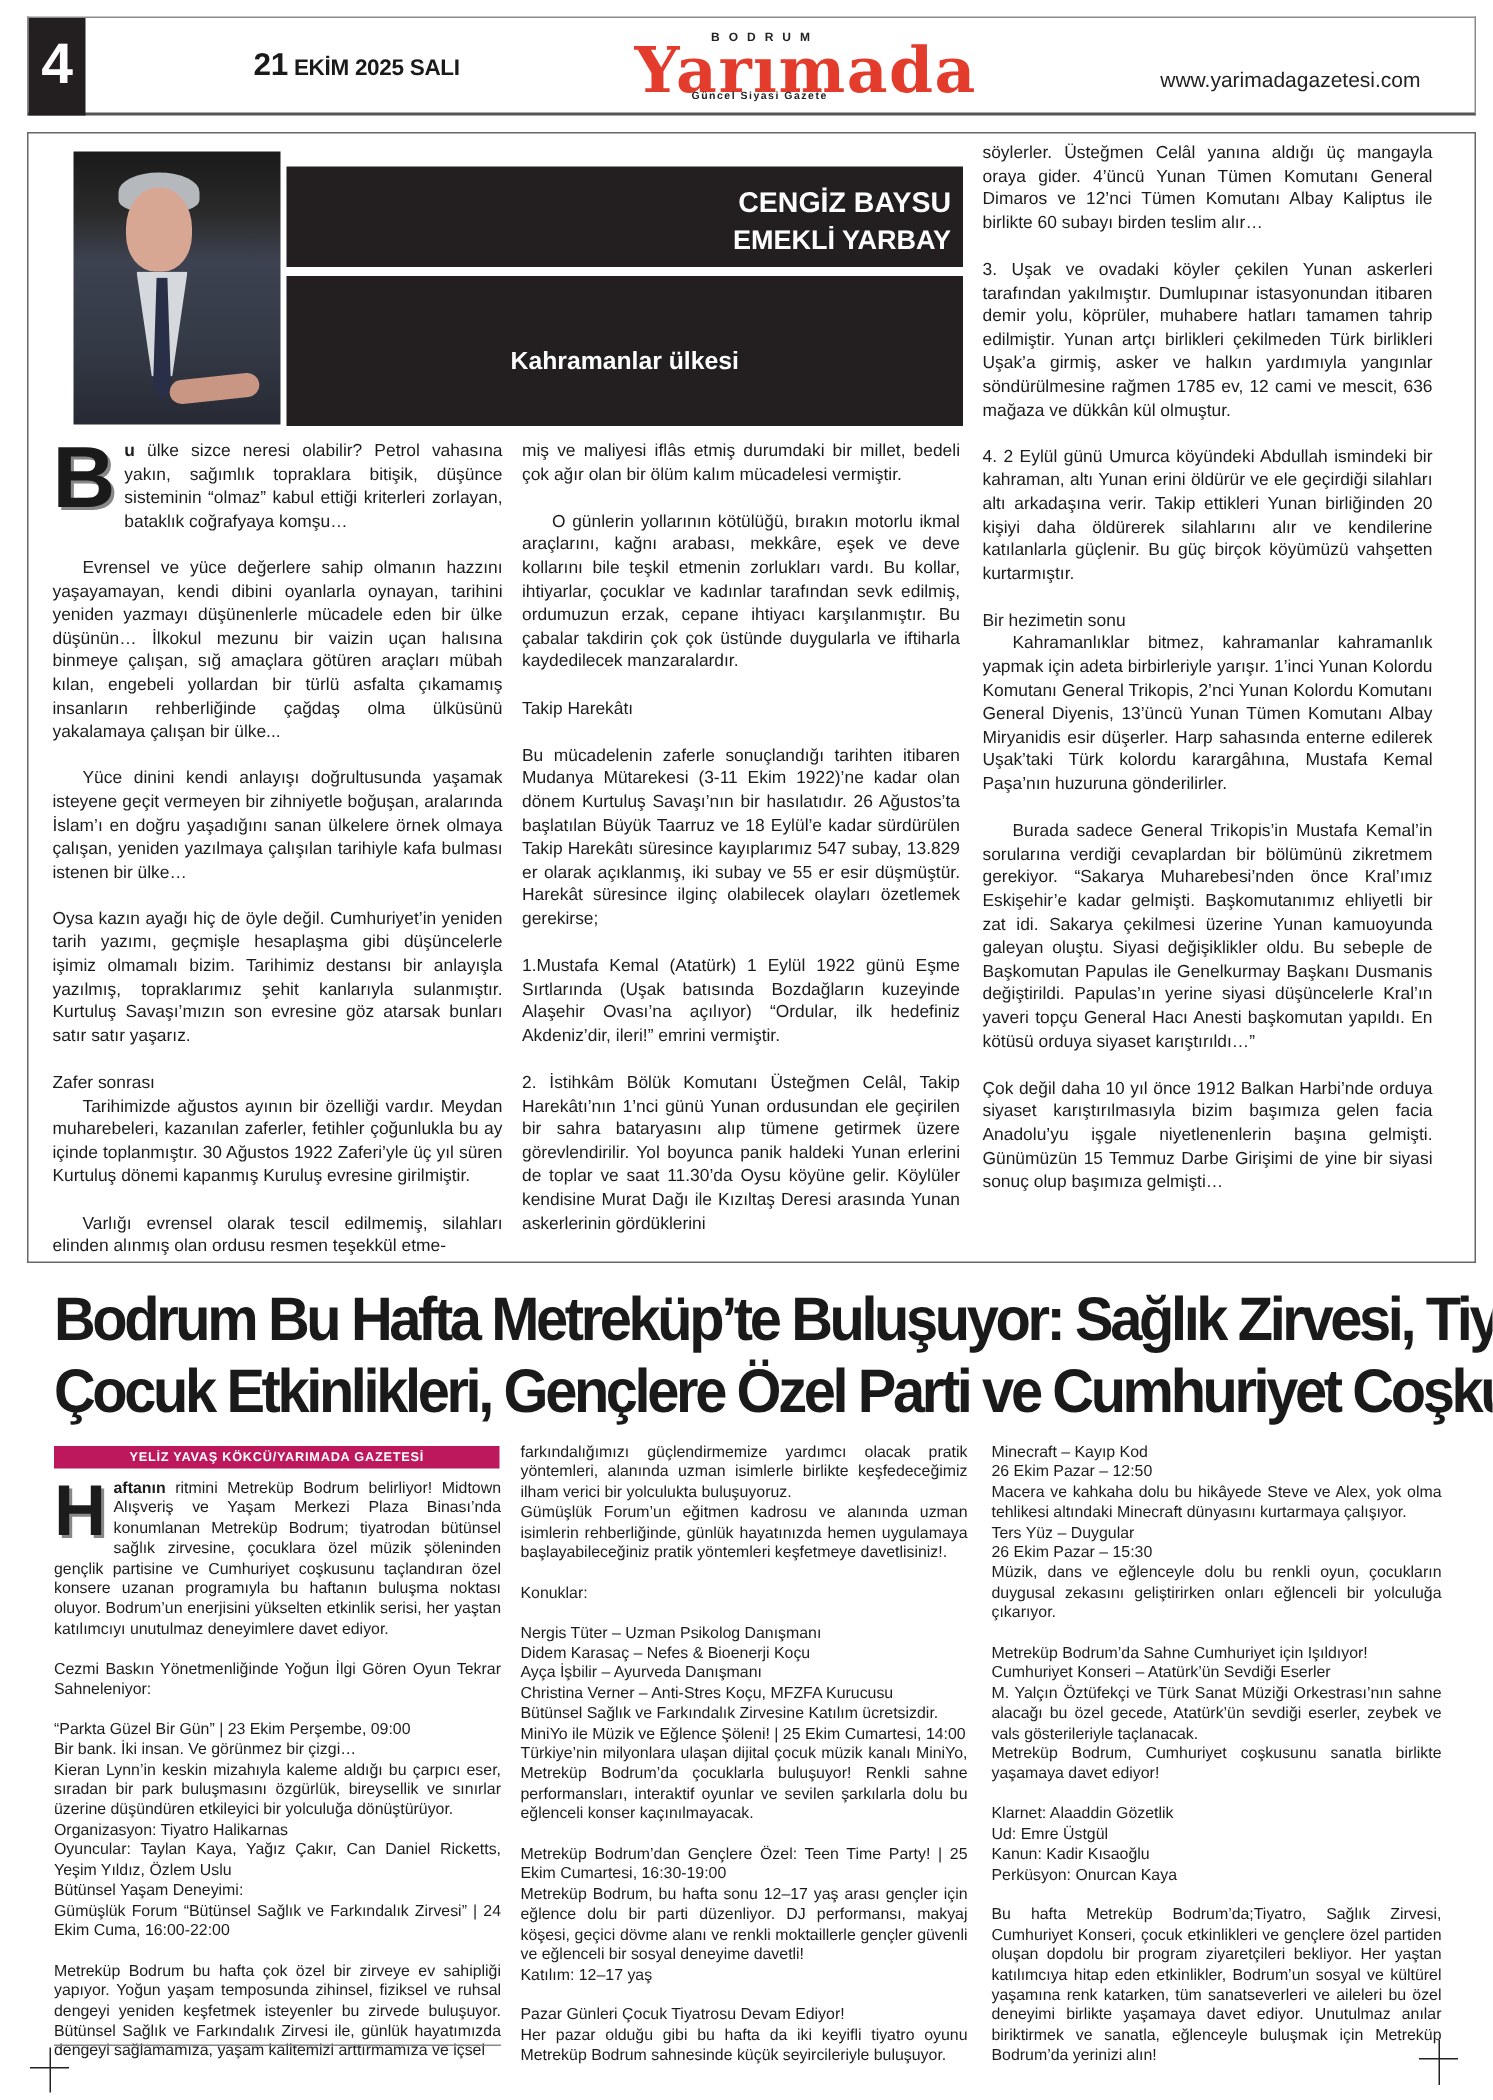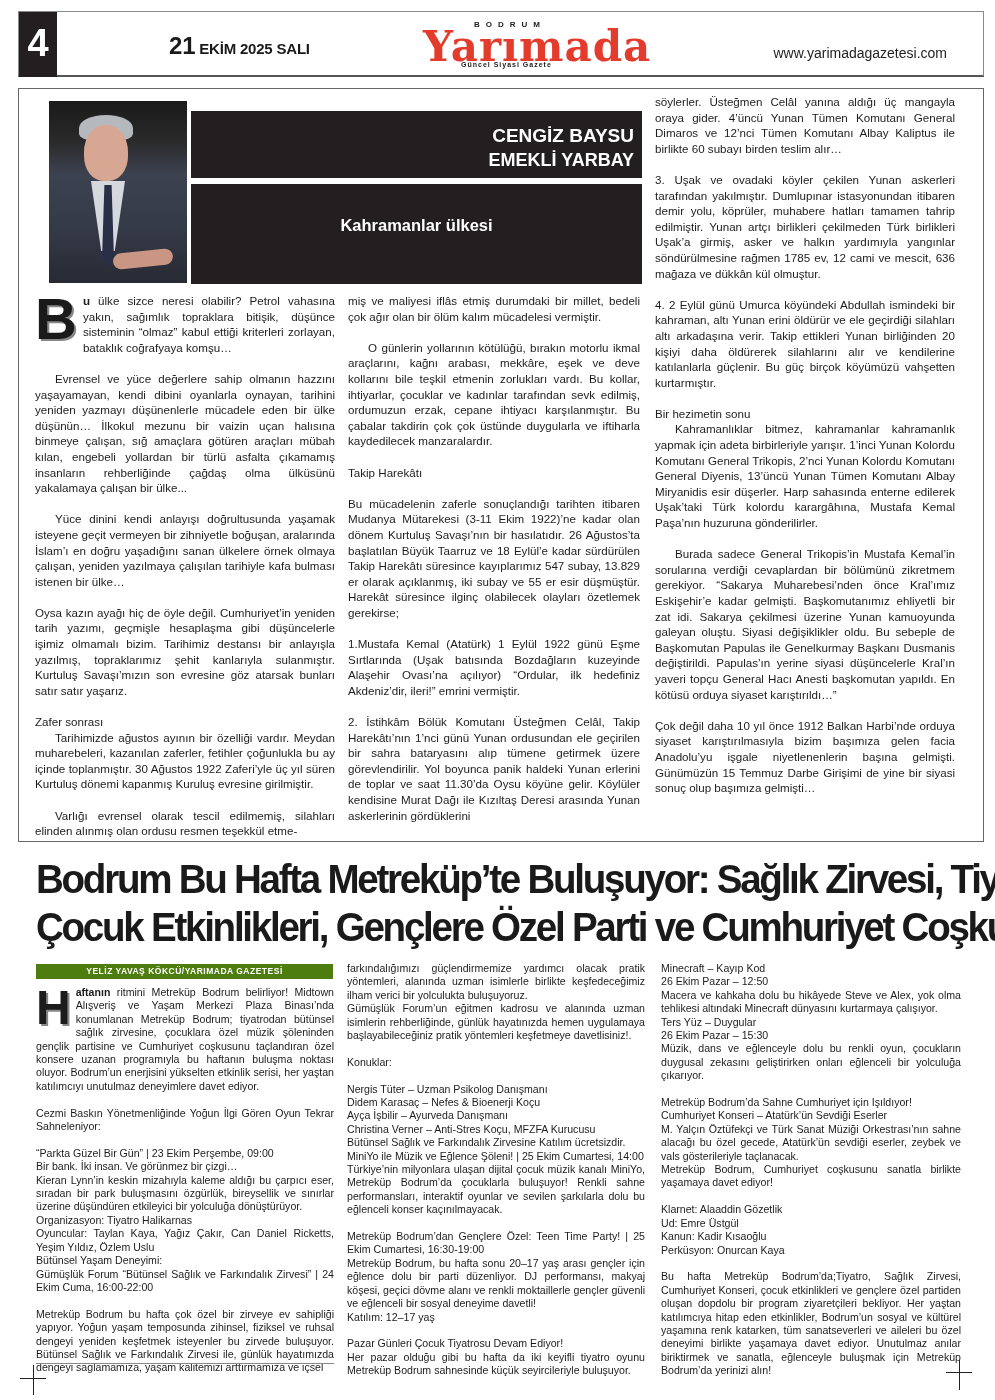--- a/index.html
+++ b/index.html
@@ -3,53 +3,53 @@
 <meta charset="utf-8">
 <style>
   * { box-sizing: border-box; margin: 0; padding: 0; }
   html, body { width: 995px; height: 1400px; background: #ffffff; overflow: hidden; }
   body { position: relative; font-family: "Liberation Sans", sans-serif; color: #1a1a1a; }
 
   
   .masthead { position: absolute; left: 18px; top: 11px; width: 966px; height: 66px; border: 1px solid #8a8a8a; border-bottom: 2px solid #555; }
   .page-num { position: absolute; left: 0; top: 0; width: 38px; height: 65px; background: #231f20; color: #fff; font-weight: bold; font-size: 38px; text-align: center; line-height: 62px; }
   .date { position: absolute; left: 150px; top: 20px; font-weight: bold; font-size: 15px; letter-spacing: -0.2px; }
-  .date .day { font-size: 24px; }
+  .date .day { font-size: 21px; }
   .logo { position: absolute; left: 400px; top: 8px; width: 200px; height: 52px; }
   .logo .top { position: absolute; left: 55px; top: 0; font-size: 8px; font-weight: bold; letter-spacing: 6px; color: #222; }
   .logo .main { position: absolute; left: 4px; top: 2px; font-family: "DejaVu Serif", serif; font-size: 42px; color: #e33b2c; letter-spacing: 1px; font-weight: bold; }
   .logo .sub { position: absolute; left: 42px; top: 41px; font-size: 7px; font-weight: bold; letter-spacing: 1px; color: #222; }
   .website { position: absolute; right: 36px; top: 33px; font-size: 14px; color: #222; }
 
   
   .col-frame { position: absolute; left: 18px; top: 88px; width: 966px; height: 754px; border: 1.5px solid #666; }
   .photo { position: absolute; left: 49px; top: 101px; width: 138px; height: 182px; background: linear-gradient(180deg,#1a1a1a 0%,#2a2a2a 22%,#3d4250 40%,#353a47 70%,#272a33 100%); overflow: hidden; }
   .photo .face { position: absolute; left: 35px; top: 24px; width: 44px; height: 56px; border-radius: 48% 48% 44% 44%; background: #d8a793; }
   .photo .hair { position: absolute; left: 30px; top: 14px; width: 54px; height: 26px; border-radius: 50% 50% 30% 30%; background: #b5b8bc; }
   .photo .shirt { position: absolute; left: 42px; top: 80px; width: 34px; height: 70px; background: #d5d8dc; clip-path: polygon(0 0,100% 0,70% 100%,30% 100%); }
   .photo .tie { position: absolute; left: 53px; top: 84px; width: 12px; height: 82px; background: #2a2f48; clip-path: polygon(20% 0,80% 0,100% 90%,50% 100%,0 90%); }
   .photo .hand { position: absolute; left: 64px; top: 150px; width: 60px; height: 16px; border-radius: 8px; background: #c99684; transform: rotate(-6deg); }
   .author-box { position: absolute; left: 191px; top: 111px; width: 451px; height: 67px; background: #231f20; color: #fff; text-align: right; padding: 14px 8px 0 0; }
   .author-name { font-size: 19px; font-weight: bold; }
   .author-title { font-size: 18px; font-weight: bold; margin-top: 3px; }
-  .headline-box { position: absolute; left: 191px; top: 184px; width: 451px; height: 100px; background: #231f20; color: #fff; text-align: center; padding-top: 32px; font-size: 16.5px; font-weight: bold; }
+  .headline-box { position: absolute; left: 191px; top: 184px; width: 451px; height: 100px; background: #231f20; color: #fff; text-align: center; padding-top: 48px; font-size: 16.5px; font-weight: bold; }
 
   .col { position: absolute; font-size: 11.6px; line-height: 15.6px; text-align: justify; color: #1c1c1c; }
   .col p { margin-bottom: 15.6px; }
   .col p.tight { margin-bottom: 0; }
   .col .indent { text-indent: 20px; }
   .col1 { left: 35px; top: 293px; width: 300px; }
   .col2 { left: 348px; top: 293px; width: 292px; }
   .col3 { left: 655px; top: 94px; width: 300px; }
   .dropcap { float: left; font-size: 58px; line-height: 46px; font-weight: 900; margin: 3px 6px 0 0; color: #1a1a1a; text-shadow: 2px 2px 0 #888; }
 
   
   .news-headline { position: absolute; left: 36px; top: 855px; width: 930px; font-family: "Liberation Sans", sans-serif; font-weight: bold; font-size: 41px; line-height: 48px; letter-spacing: -2.4px; color: #1a1a1a; transform: scaleX(0.94); transform-origin: left; white-space: nowrap; }
 
-  .byline { position: absolute; left: 36px; top: 964px; width: 297px; height: 15px; background: #4d7c0f; color: #fff; font-size: 8.5px; font-weight: bold; text-align: center; line-height: 15px; letter-spacing: 0.5px; }
+  .byline { position: absolute; left: 36px; top: 964px; width: 297px; height: 15px; background: #be185d; color: #fff; font-size: 8.5px; font-weight: bold; text-align: center; line-height: 15px; letter-spacing: 0.5px; }
 
   .ncol { position: absolute; font-size: 10.6px; line-height: 13.4px; text-align: justify; color: #1c1c1c; }
   .ncol p { margin-bottom: 13.4px; }
   .ncol p.tight { margin-bottom: 0; }
   .ncol1 { left: 36px; top: 986px; width: 298px; }
   .ncol2 { left: 347px; top: 962px; width: 298px; }
   .ncol3 { left: 661px; top: 962px; width: 300px; }
   .ndrop { float: left; font-size: 48px; line-height: 40px; font-weight: 900; margin: 2px 5px 0 0; text-shadow: 2px 2px 0 #888; }
   .ncol1-rule { position: absolute; left: 36px; top: 1363px; width: 298px; height: 1px; background: #888; }
 
@@ -150,21 +150,21 @@
   <p class="tight">
     <span style="display:block">Nergis Tüter – Uzman Psikolog Danışmanı</span>
     <span style="display:block">Didem Karasaç – Nefes &amp; Bioenerji Koçu</span>
     <span style="display:block">Ayça İşbilir – Ayurveda Danışmanı</span>
     <span style="display:block">Christina Verner – Anti-Stres Koçu, MFZFA Kurucusu</span>
     <span style="display:block">Bütünsel Sağlık ve Farkındalık Zirvesine Katılım ücretsizdir.</span>
     <span style="display:block">MiniYo ile Müzik ve Eğlence Şöleni! | 25 Ekim Cumartesi, 14:00</span>
   </p>
   <p>Türkiye’nin milyonlara ulaşan dijital çocuk müzik kanalı MiniYo, Metreküp Bodrum’da çocuklarla buluşuyor! Renkli sahne performansları, interaktif oyunlar ve sevilen şarkılarla dolu bu eğlenceli konser kaçınılmayacak.</p>
   <p class="tight">Metreküp Bodrum’dan Gençlere Özel: Teen Time Party! | 25 Ekim Cumartesi, 16:30-19:00</p>
-  <p class="tight">Metreküp Bodrum, bu hafta sonu 20–17 yaş arası gençler için eğlence dolu bir parti düzenliyor. DJ performansı, makyaj köşesi, geçici dövme alanı ve renkli moktaillerle gençler güvenli ve eğlenceli bir sosyal deneyime davetli!</p>
+  <p class="tight">Metreküp Bodrum, bu hafta sonu 12–17 yaş arası gençler için eğlence dolu bir parti düzenliyor. DJ performansı, makyaj köşesi, geçici dövme alanı ve renkli moktaillerle gençler güvenli ve eğlenceli bir sosyal deneyime davetli!</p>
   <p>Katılım: 12–17 yaş</p>
   <p class="tight">Pazar Günleri Çocuk Tiyatrosu Devam Ediyor!</p>
   <p>Her pazar olduğu gibi bu hafta da iki keyifli tiyatro oyunu Metreküp Bodrum sahnesinde küçük seyircileriyle buluşuyor.</p>
 </article>
 
 <article class="ncol ncol3">
   <p>
     <span style="display:block">Minecraft – Kayıp Kod</span>
     <span style="display:block">26 Ekim Pazar – 12:50</span>
     <span style="display:block">Macera ve kahkaha dolu bu hikâyede Steve ve Alex, yok olma tehlikesi altındaki Minecraft dünyasını kurtarmaya çalışıyor.</span>

